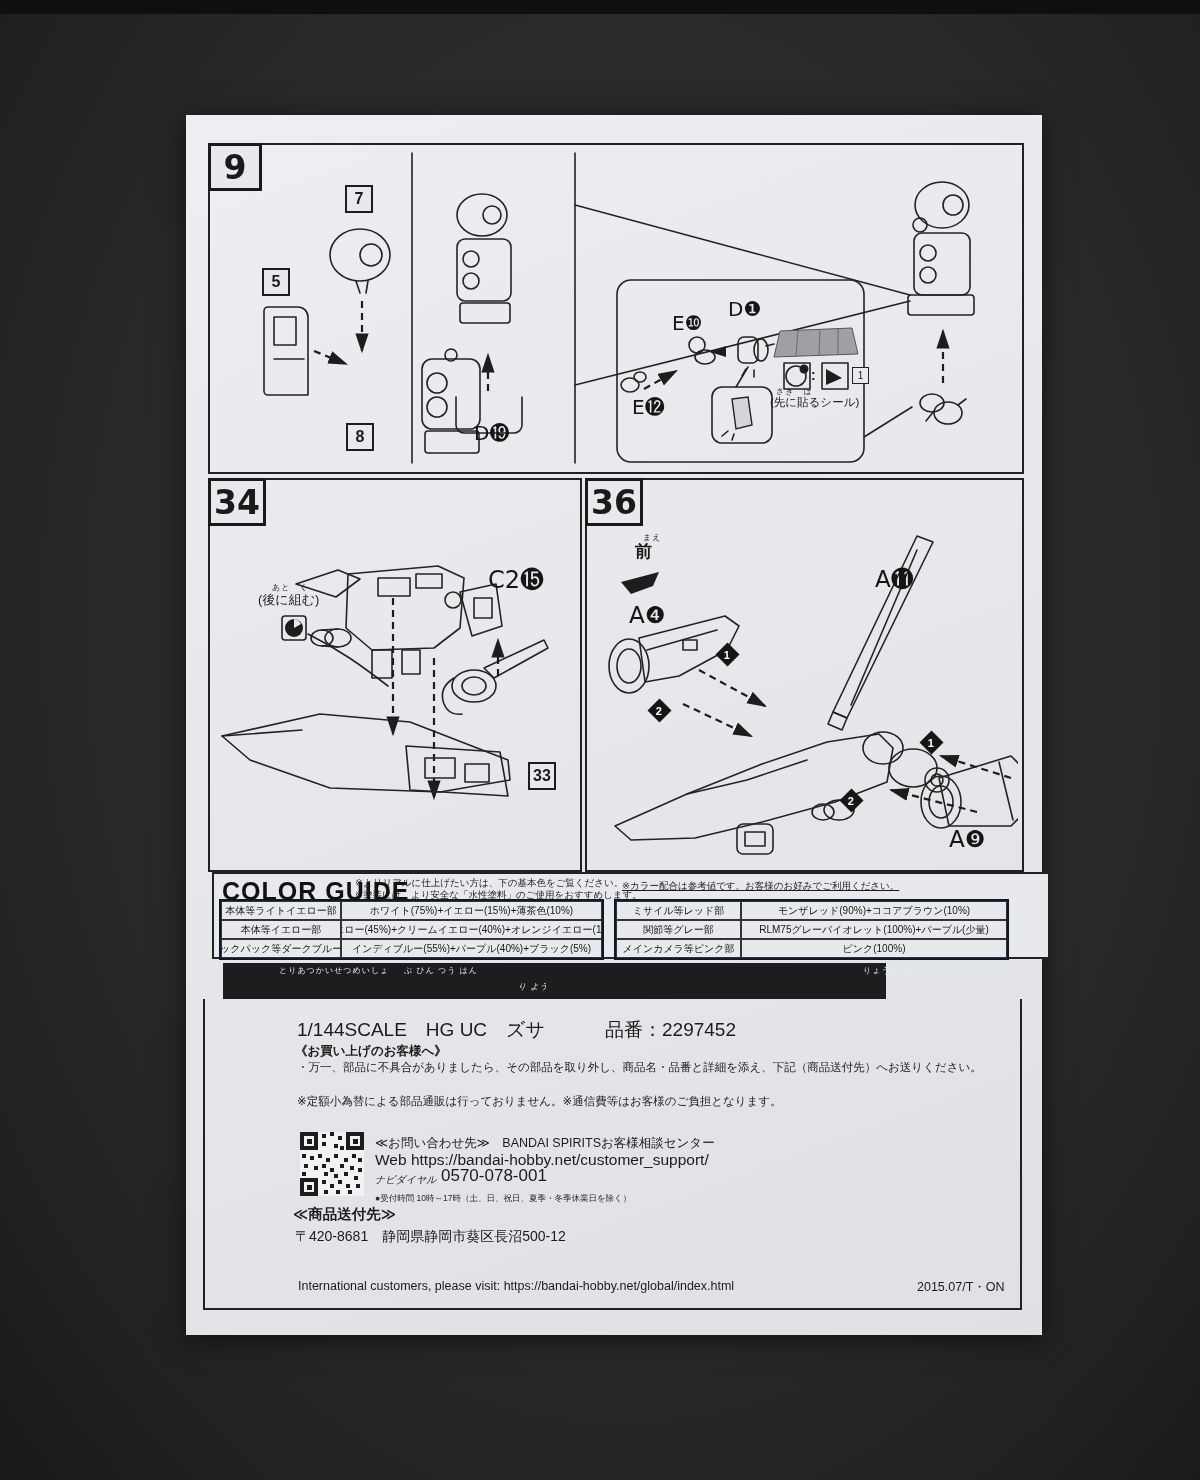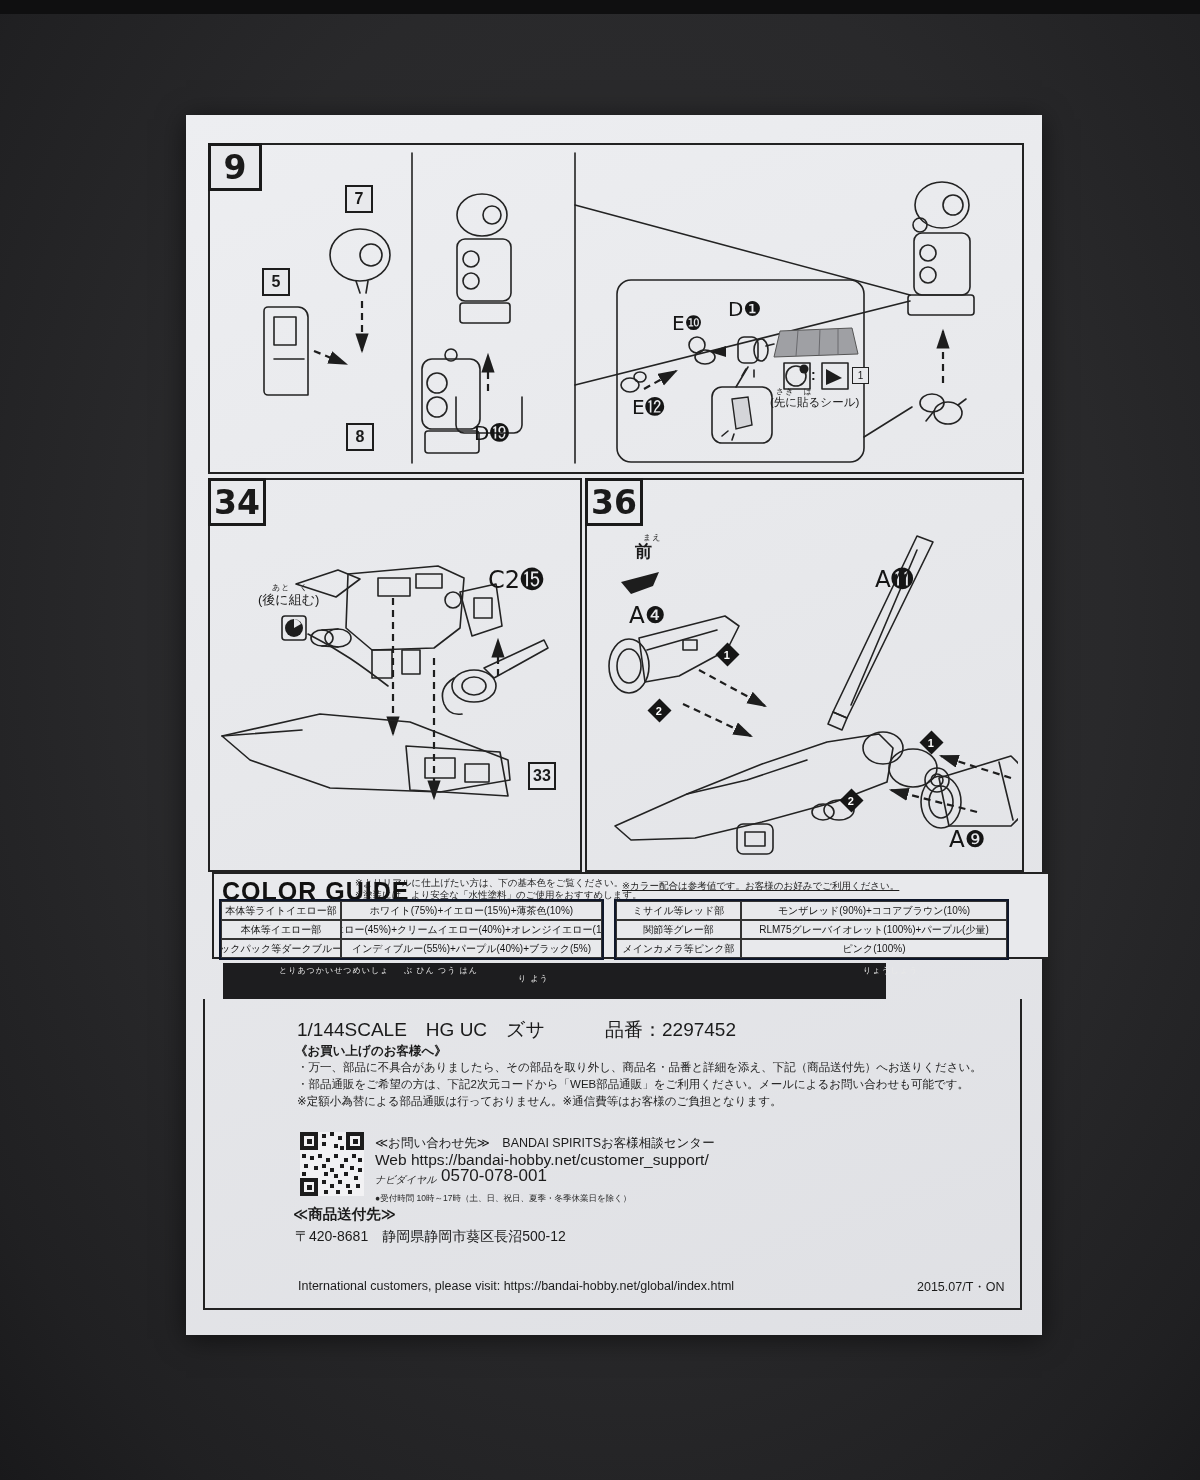--- a/index.html
+++ b/index.html
@@ -276,30 +276,29 @@
         <div>関節等グレー部</div>
           <div>RLM75グレーバイオレット(100%)+パープル(少量)</div>
         <div>メインカメラ等ピンク部</div>
           <div>ピンク(100%)</div>
       </div>
     </div>
 
     <div id="banner" class="a" style="left:17px;top:848px;width:663px;height:36px;margin-left:20px;">
       <div class="a furi" style="left:56px;top:2px;">とりあつかいせつめいしょ</div>
       <div class="a furi" style="left:181px;top:2px;">ぶ ひん つう はん</div>
-      <div class="a furi" style="left:295px;top:10px;">り よう</div>
+      <div class="a furi" style="left:295px;top:18px;font-style:italic;">り よう</div>
       <div class="a furi" style="left:640px;top:2px;">りょうしょう</div>
     </div>
 
     <div id="botbox" class="a" style="left:17px;top:884px;width:815px;height:309px;">
       <div class="a t19" style="left:92px;top:18px;">1/144SCALE　HG UC　ズサ</div>
       <div class="a t19" style="left:400px;top:18px;">品番：2297452</div>
       <div class="a t13b" style="left:90px;top:44px;">《お買い上げのお客様へ》</div>
       <div class="a t11" style="left:92px;top:61px;">・万一、部品に不具合がありましたら、その部品を取り外し、商品名・品番と詳細を添え、下記（商品送付先）へお送りください。</div>
-      <div class="a t11" style="left:92px;top:78px;">・部品通販をご希望の方は、下記2次元コードから「WEB部品通販」をご利用ください。メールによるお問い合わせも可能です。</div>
       <div class="a t11" style="left:92px;top:95px;">※定額小為替による部品通販は行っておりません。※通信費等はお客様のご負担となります。</div>
 
       <svg class="a" style="left:95px;top:133px;" width="64" height="64" viewBox="0 0 64 64">
         <rect x="0" y="0" width="64" height="64" fill="#f2f2f4"></rect>
         <g fill="#1c1c1c">
           <rect x="0" y="0" width="18" height="18"></rect>
             <rect x="46" y="0" width="18" height="18"></rect>
             <rect x="0" y="46" width="18" height="18"></rect>
           <rect x="22" y="2" width="4" height="4"></rect>
             <rect x="30" y="0" width="4" height="4"></rect>

